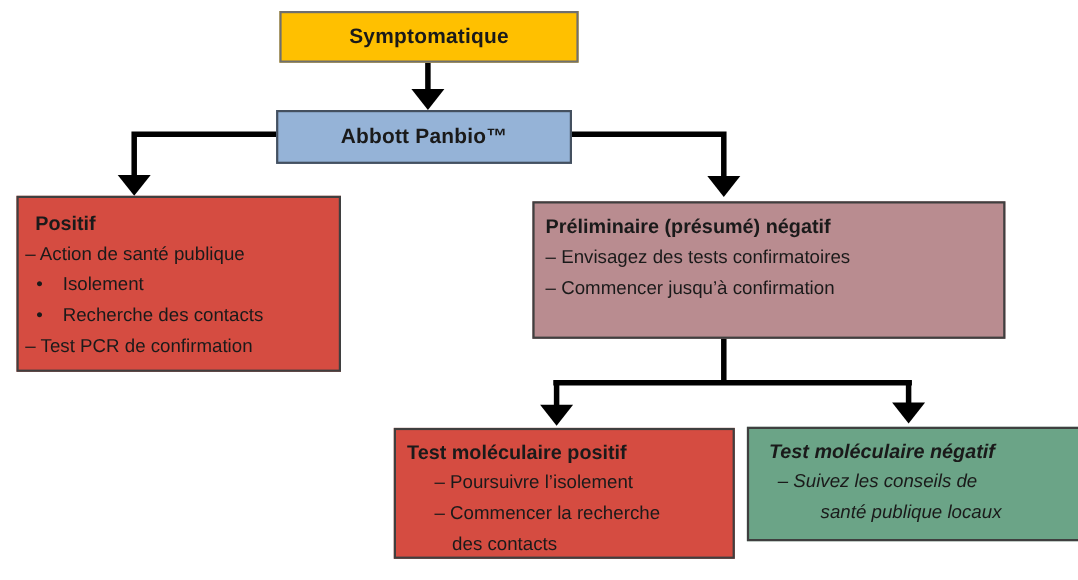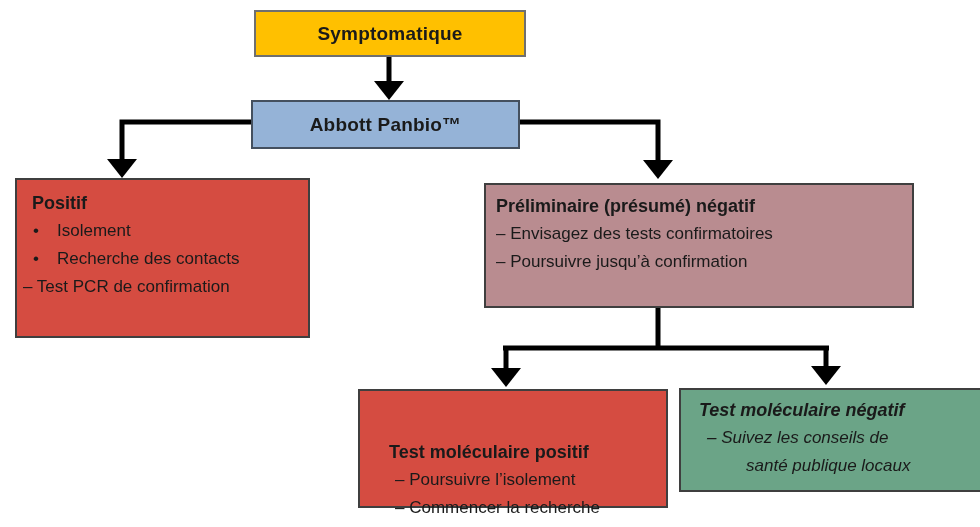--- a/index.html
+++ b/index.html
@@ -83,23 +83,23 @@
   
   .node-positive .heading { padding-left: 15px; }
   .node-positive .dash    { padding-left: 6px; }
   .node-positive .bullet-line { padding-left: 16px; }
   .bullet-marker { display: inline-block; width: 24px; }
 
   .node-presumed .heading { padding-left: 10px; }
   .node-presumed .dash    { padding-left: 10px; }
   .node-presumed .cont    { padding-left: 27px; }
 
-  .node-mol-positive .heading { padding-left: 29px; margin-top: 41px; }
+  .node-mol-positive .heading { padding-left: 10px; }
   .node-mol-positive .dash    { padding-left: 35px; }
-  .node-mol-positive .cont    { padding-left: 71px; }
+  .node-mol-positive .cont    { padding-left: 51px; }
 
   .node-mol-negative .heading { padding-left: 18px; }
   .node-mol-negative .dash    { padding-left: 26px; }
   .node-mol-negative .cont    { padding-left: 65px; }
 </style>
 </head>
 <body>
 
 <div class="canvas">
 
@@ -133,33 +133,34 @@
   <div class="node node-top node-symptomatic">
     <span>Symptomatique</span>
   </div>
 
   <div class="node node-top node-panbio">
     <span>Abbott Panbio™</span>
   </div>
 
   <div class="node node-positive">
     <div class="heading">Positif</div>
+    <div class="line dash">– Action de santé publique</div>
     <div class="line bullet-line">
       <span class="bullet-marker">•</span><span>Isolement</span>
     </div>
     <div class="line bullet-line">
       <span class="bullet-marker">•</span><span>Recherche des contacts</span>
     </div>
     <div class="line dash">– Test PCR de confirmation</div>
   </div>
 
   <div class="node node-presumed">
     <div class="heading">Préliminaire (présumé) négatif</div>
     <div class="line dash">– Envisagez des tests confirmatoires</div>
-    <div class="line dash">– Poursuivre jusqu’à confirmation</div>
+    <div class="line dash">– Commencer jusqu’à confirmation</div>
   </div>
 
   <div class="node node-mol-positive">
     <div class="heading">Test moléculaire positif</div>
     <div class="line dash">– Poursuivre l’isolement</div>
     <div class="line dash">– Commencer la recherche</div>
     <div class="line cont">des contacts</div>
   </div>
 
   <div class="node node-mol-negative">

